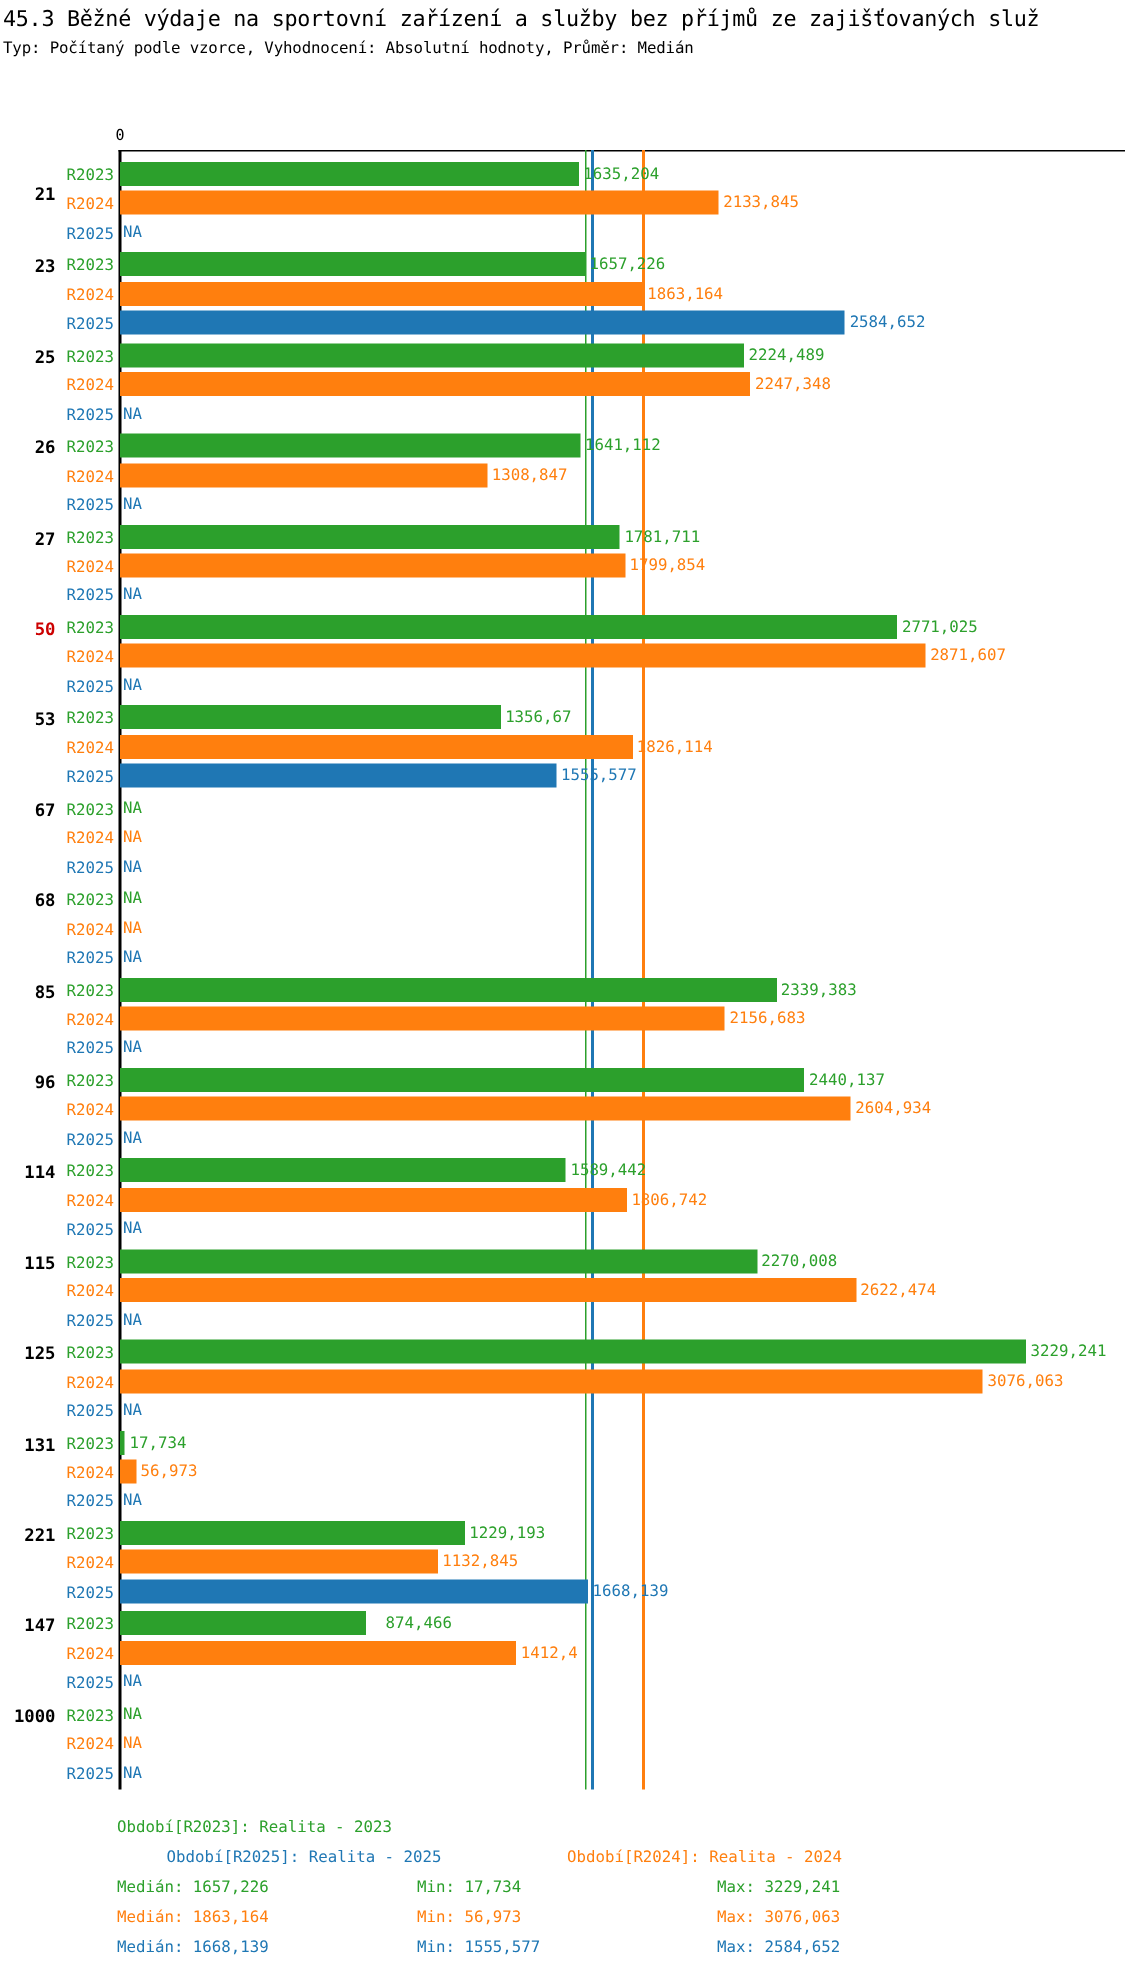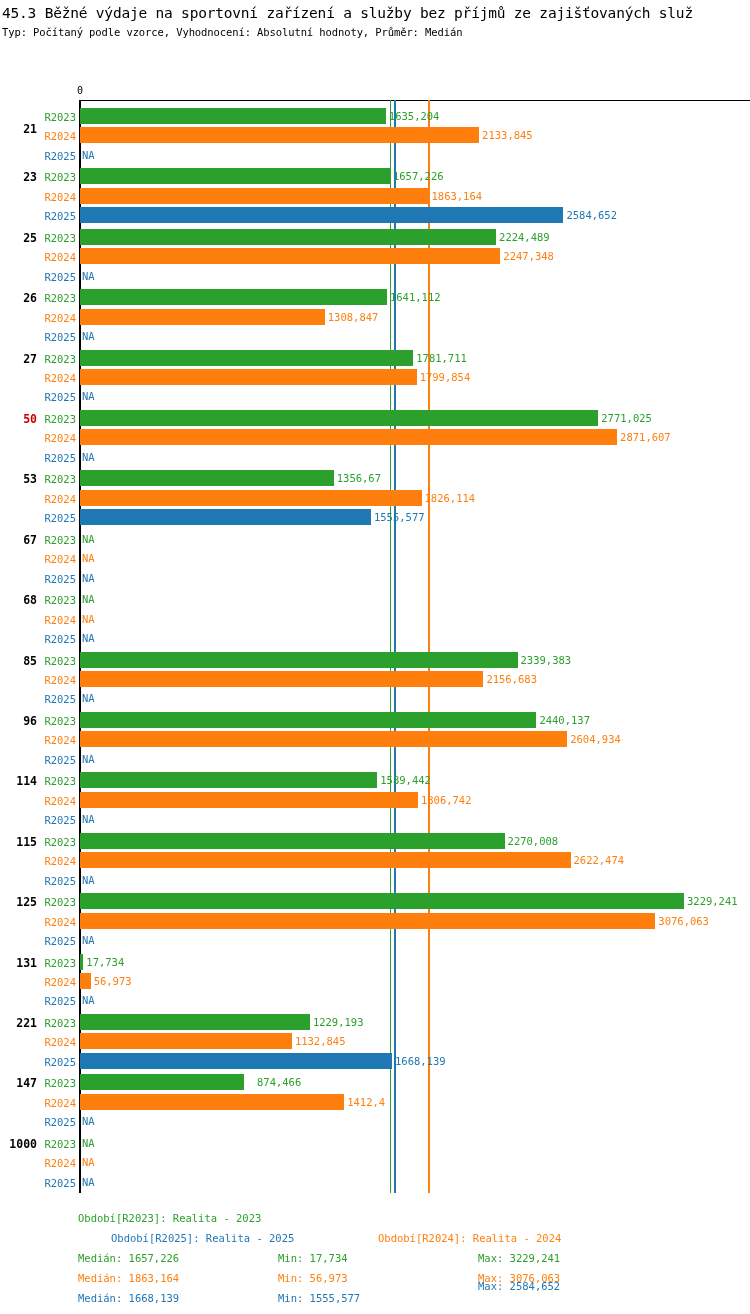--- a/index.html
+++ b/index.html
@@ -299,16 +299,16 @@
       <div class="leg" style="left: 378px; top: 6px; color: rgb(255, 127, 14); margin-top: 20px;">Období[R2024]: Realita - 2024</div>
       <div class="leg" style="left: 78px; top: 26px; color: rgb(31, 119, 180); margin-left: 33px;">Období[R2025]: Realita - 2025</div>
       <div class="leg" style="left: 78px; top: 46px; color: rgb(44, 160, 44);">Medián: 1657,226</div>
       <div class="leg" style="left: 278px; top: 46px; color: rgb(44, 160, 44);">Min: 17,734</div>
       <div class="leg" style="left: 478px; top: 46px; color: rgb(44, 160, 44);">Max: 3229,241</div>
       <div class="leg" style="left: 78px; top: 66px; color: rgb(255, 127, 14);">Medián: 1863,164</div>
       <div class="leg" style="left: 278px; top: 66px; color: rgb(255, 127, 14);">Min: 56,973</div>
       <div class="leg" style="left: 478px; top: 66px; color: rgb(255, 127, 14);">Max: 3076,063</div>
       <div class="leg" style="left: 78px; top: 86px; color: rgb(31, 119, 180);">Medián: 1668,139</div>
       <div class="leg" style="left: 278px; top: 86px; color: rgb(31, 119, 180);">Min: 1555,577</div>
-      <div class="leg" style="left: 478px; top: 74px; color: rgb(31, 119, 180); text-align: right;">Max: 2584,652</div>
+      <div class="leg" style="left: 478px; top: 86px; color: rgb(31, 119, 180); text-align: right;">Max: 2584,652</div>
     </div>
 
 </div>
 
 </body></html>

